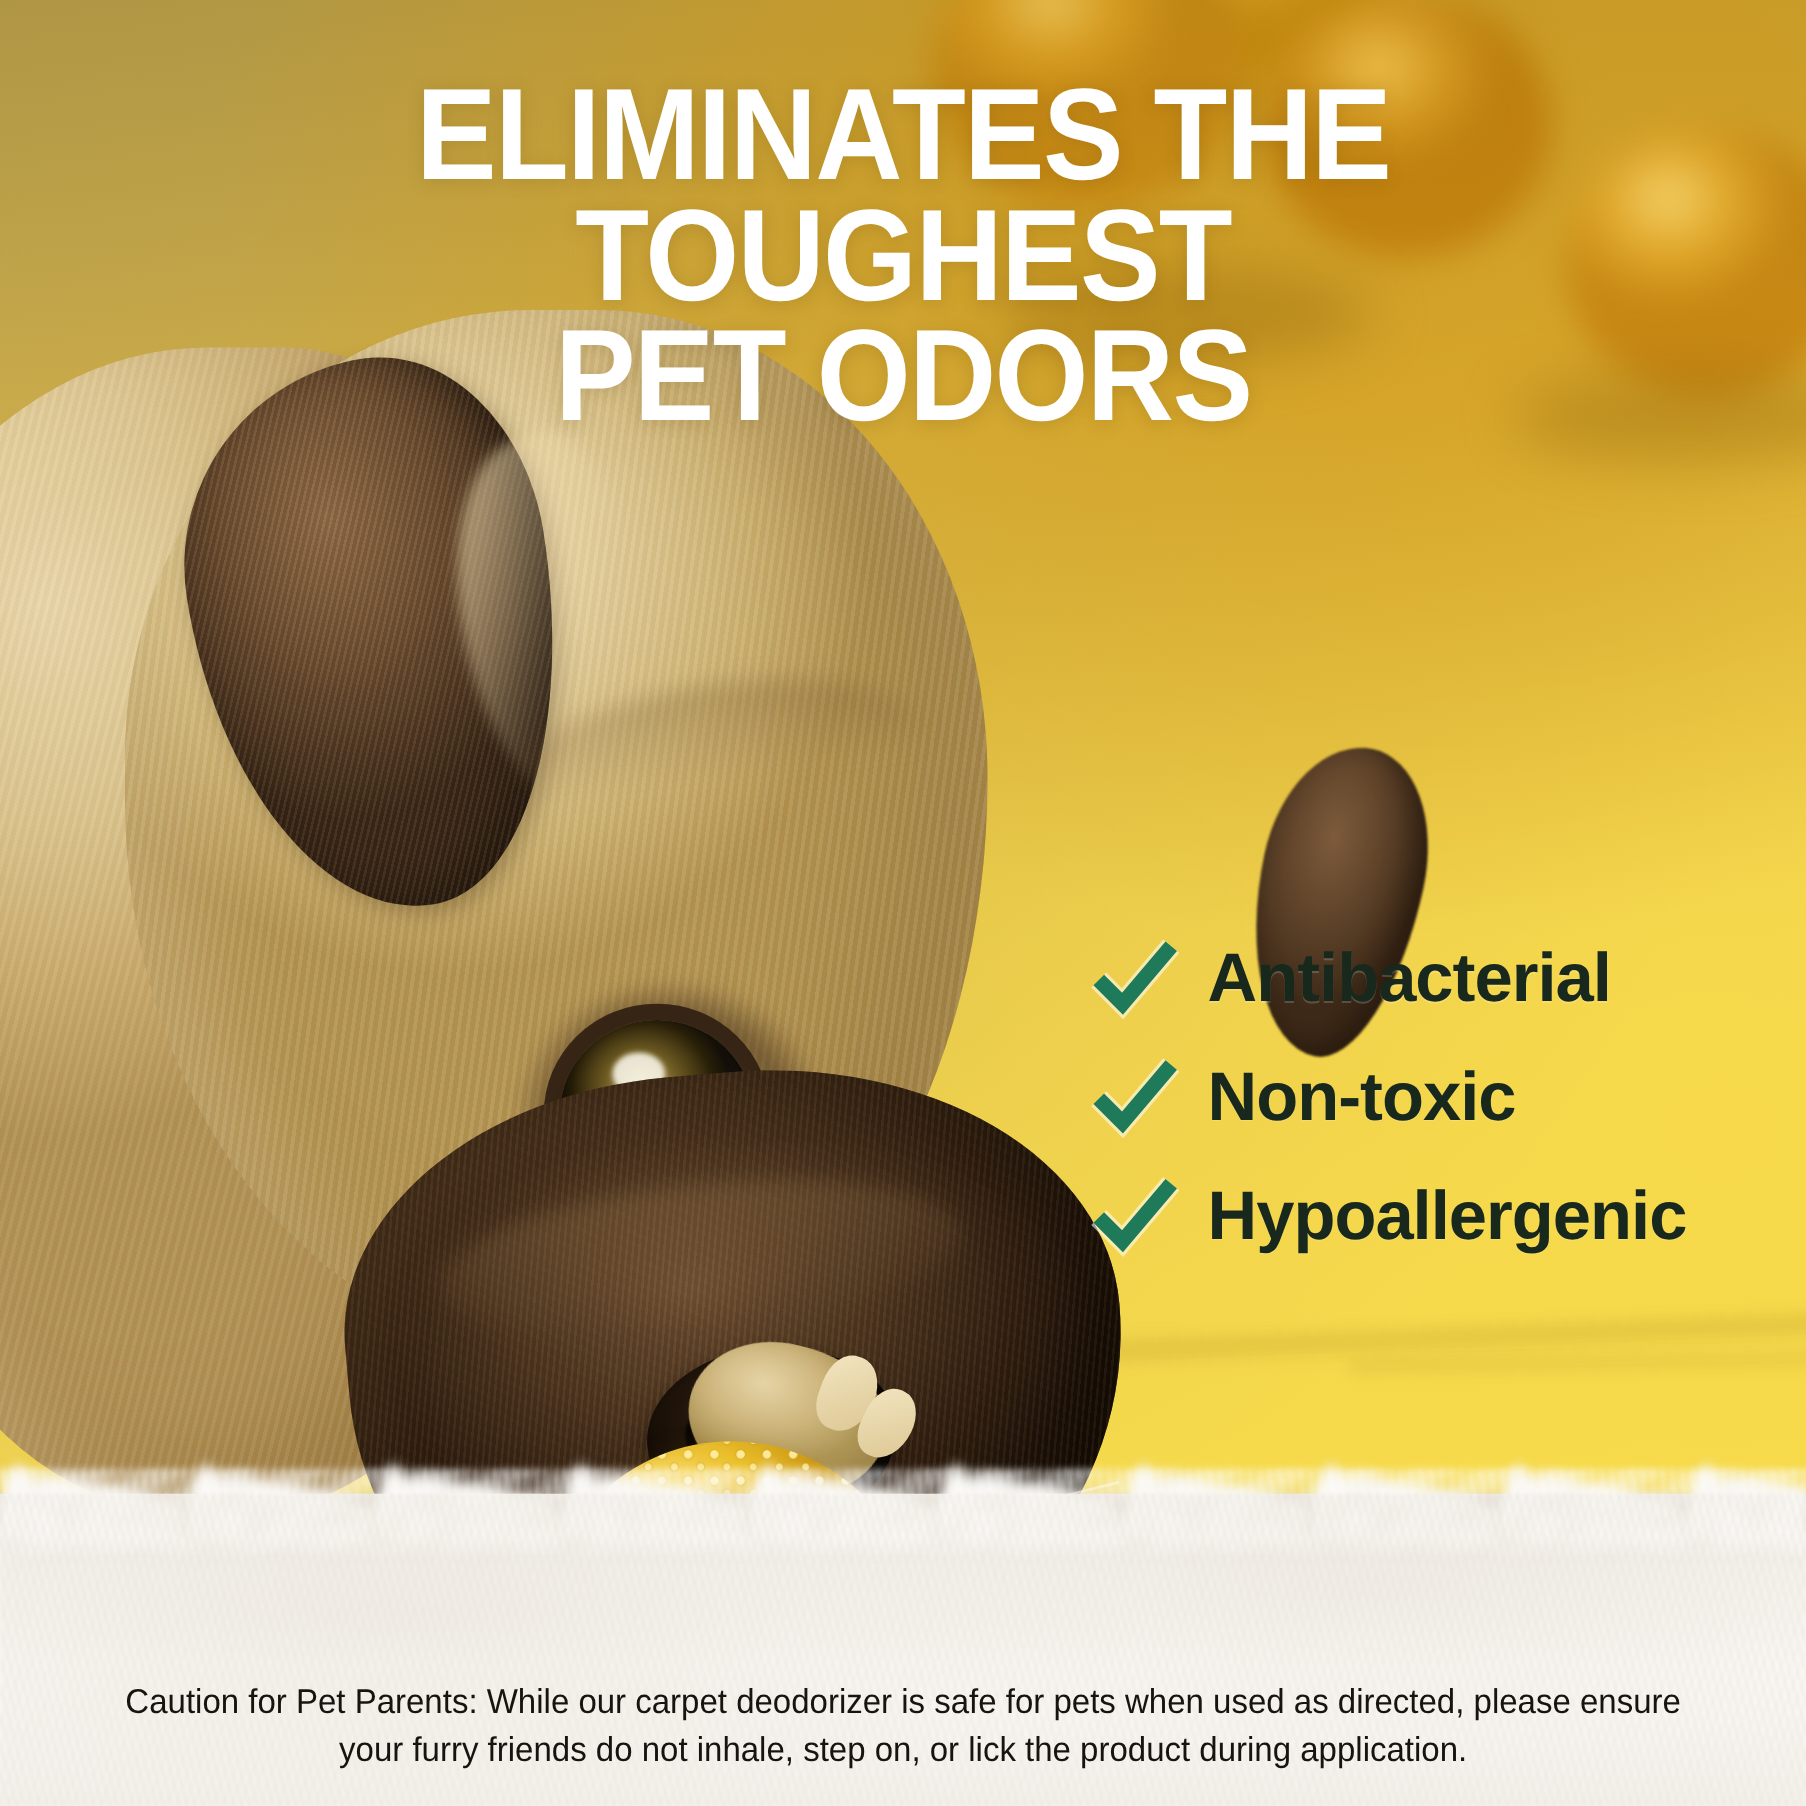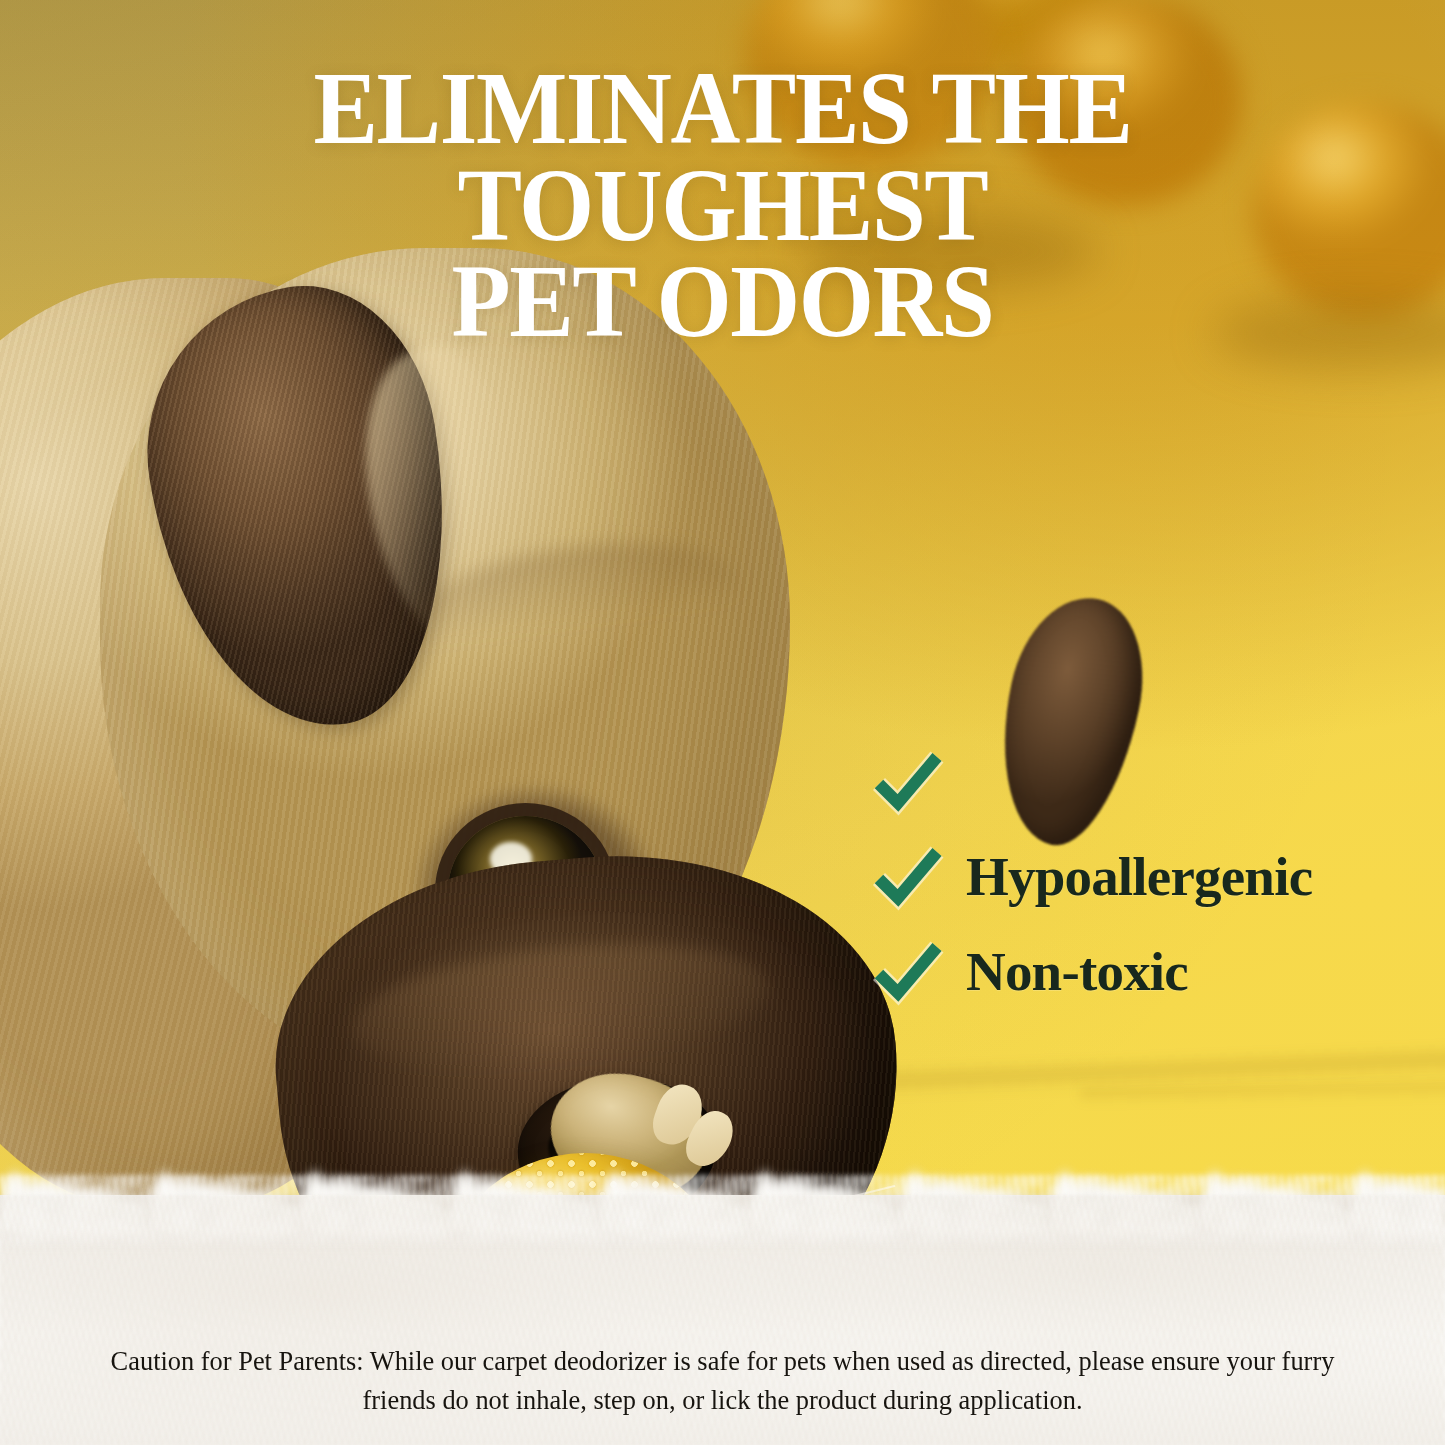--- a/index.html
+++ b/index.html
@@ -3,21 +3,21 @@
 <meta charset="utf-8">
 <title>Pet Odor Eliminator Product Banner</title>
 <style>
   * { margin:0; padding:0; box-sizing:border-box; }
   html,body { width:1445px; height:1445px; overflow:hidden; background:#000; }
 
   .stage{
     position:relative;
     width:1445px; height:1445px;
     overflow:hidden;
-    font-family:Liberation Serif, serif;
+    font-family:Liberation Sans, sans-serif;
   }
 
   
   .photo{ position:absolute; inset:0; overflow:hidden; }
 
   
   .bg-base{
     position:absolute; inset:0;
     background:
       radial-gradient(120% 80% at 78% 8%,  #d8a72a 0%, #d8a72a 18%, rgba(216,167,42,0) 55%),
@@ -459,39 +459,40 @@
 
   <div class="features">
 
     <div class="feature">
       <span class="check">
         <svg viewBox="0 0 72 72" aria-hidden="true">
           <path d="M7 38 L26 57 L65 11" fill="none" stroke="#ffffff" stroke-width="17" stroke-linecap="butt" stroke-linejoin="miter" opacity="0.55"></path>
           <path d="M7 38 L26 57 L65 11" fill="none" stroke="#1E7A58" stroke-width="12" stroke-linecap="butt" stroke-linejoin="miter"></path>
         </svg>
       </span>
+      <span class="feature-label">Antibacterial</span>
+    </div>
+
+    <div class="feature">
+      <span class="check">
+        <svg viewBox="0 0 72 72" aria-hidden="true">
+          <path d="M7 38 L26 57 L65 11" fill="none" stroke="#ffffff" stroke-width="17" stroke-linecap="butt" stroke-linejoin="miter" opacity="0.55"></path>
+          <path d="M7 38 L26 57 L65 11" fill="none" stroke="#1E7A58" stroke-width="12" stroke-linecap="butt" stroke-linejoin="miter"></path>
+        </svg>
+      </span>
+      <span class="feature-label">Non-toxic</span>
     </div>
 
     <div class="feature">
       <span class="check">
         <svg viewBox="0 0 72 72" aria-hidden="true">
           <path d="M7 38 L26 57 L65 11" fill="none" stroke="#ffffff" stroke-width="17" stroke-linecap="butt" stroke-linejoin="miter" opacity="0.55"></path>
           <path d="M7 38 L26 57 L65 11" fill="none" stroke="#1E7A58" stroke-width="12" stroke-linecap="butt" stroke-linejoin="miter"></path>
         </svg>
       </span>
       <span class="feature-label">Hypoallergenic</span>
     </div>
 
-    <div class="feature">
-      <span class="check">
-        <svg viewBox="0 0 72 72" aria-hidden="true">
-          <path d="M7 38 L26 57 L65 11" fill="none" stroke="#ffffff" stroke-width="17" stroke-linecap="butt" stroke-linejoin="miter" opacity="0.55"></path>
-          <path d="M7 38 L26 57 L65 11" fill="none" stroke="#1E7A58" stroke-width="12" stroke-linecap="butt" stroke-linejoin="miter"></path>
-        </svg>
-      </span>
-      <span class="feature-label">Non-toxic</span>
-    </div>
-
   </div>
 
   <div class="caption">Caution for Pet Parents: While our carpet deodorizer is safe for pets when used as directed, please ensure your furry friends do not inhale, step on, or lick the product during application.</div>
 
 </div>
 
 </body></html>

